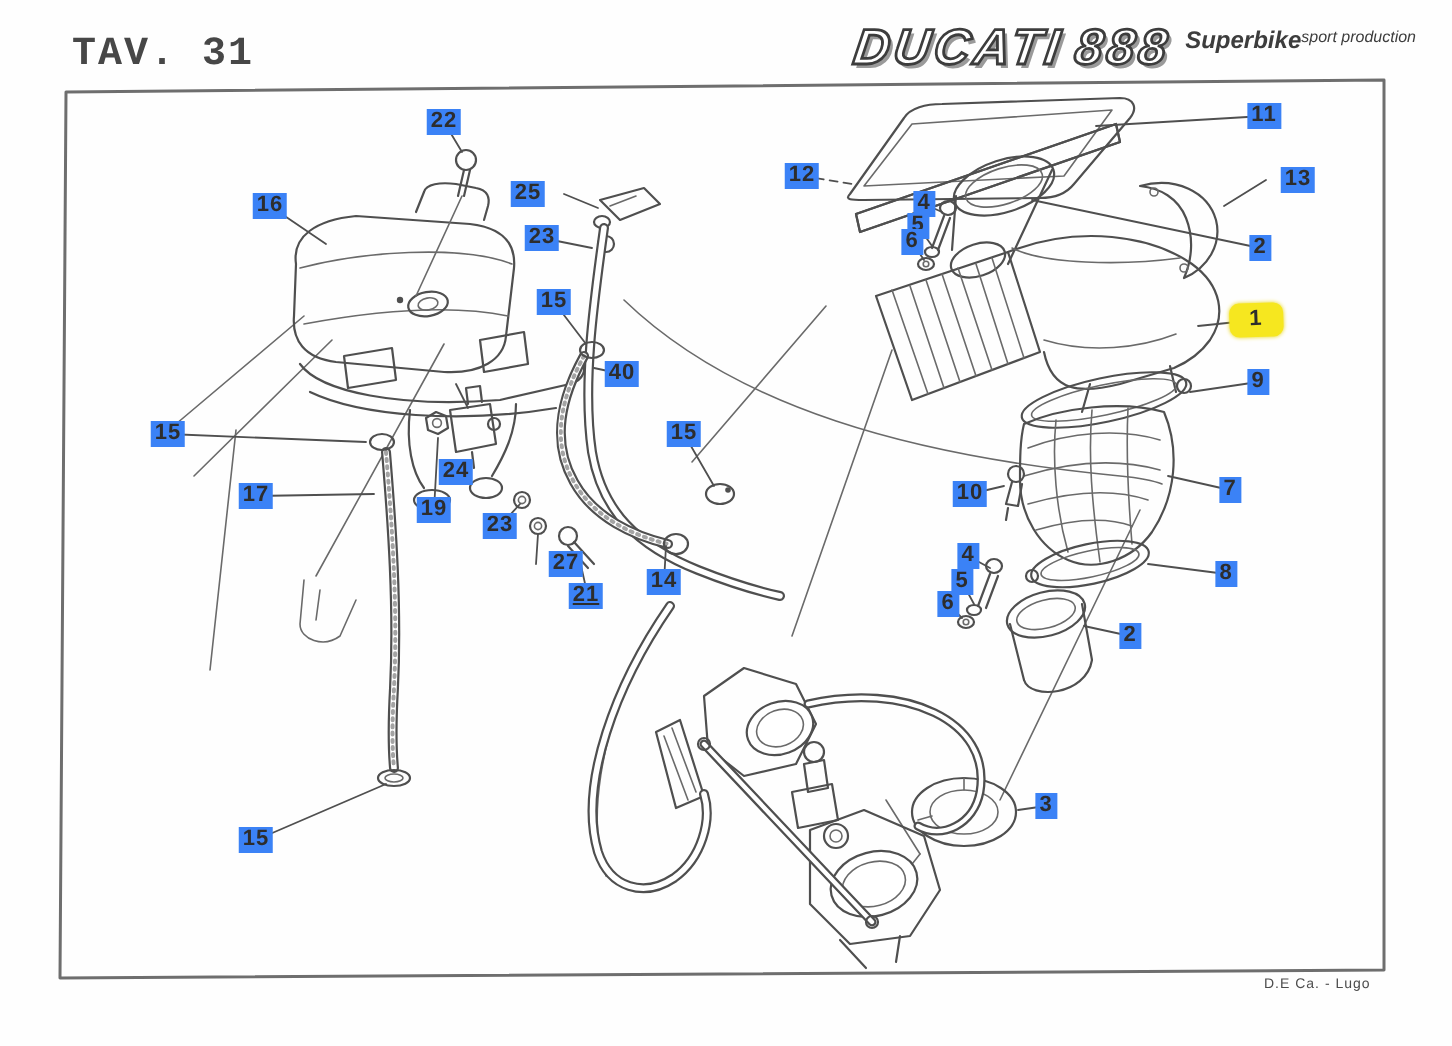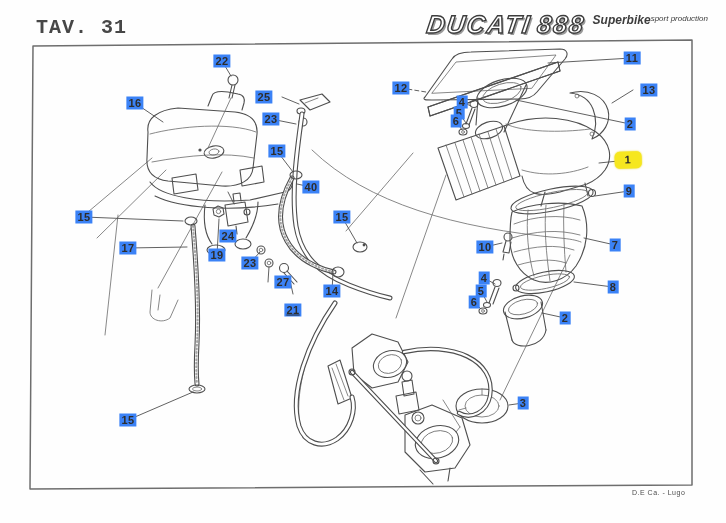--- a/index.html
+++ b/index.html
@@ -303,21 +303,21 @@
       <span class="callout" style="left: 271px; top: 119px;">23</span>
       <span class="callout" style="left: 277px; top: 151px;">15</span>
       <span class="callout" style="left: 311px; top: 187px;">40</span>
       <span class="callout" style="left: 228px; top: 192px; margin-top: 44px;">24</span>
       <span class="callout" style="left: 84px; top: 217px;">15</span>
       <span class="callout" style="left: 342px; top: 217px;">15</span>
       <span class="callout" style="left: 128px; top: 248px;">17</span>
       <span class="callout" style="left: 217px; top: 255px; text-align: right;">19</span>
       <span class="callout" style="left: 250px; top: 263px;">23</span>
       <span class="callout" style="left: 283px; top: 282px;">27</span>
-      <span class="callout" style="left: 293px; top: 310px; text-decoration: underline;">21</span>
+      <span class="callout" style="left: 293px; top: 298px; text-decoration: underline;">21</span>
       <span class="callout" style="left: 332px; top: 291px;">14</span>
       <span class="callout" style="left: 128px; top: 420px;">15</span>
       <span class="callout" style="left: 632px; top: 58px;">11</span>
       <span class="callout" style="left: 401px; top: 88px;">12</span>
       <span class="callout" style="left: 633px; top: 90px; margin-left: 16px;">13</span>
       <span class="callout" style="left: 462px; top: 102px;">4</span>
       <span class="callout" style="left: 459px; top: 113px;">5</span>
       <span class="callout" style="left: 456px; top: 121px;">6</span>
       <span class="callout" style="left: 630px; top: 124px;">2</span>
       <span class="callout hl" style="left: 628px; top: 160px;">1</span>

